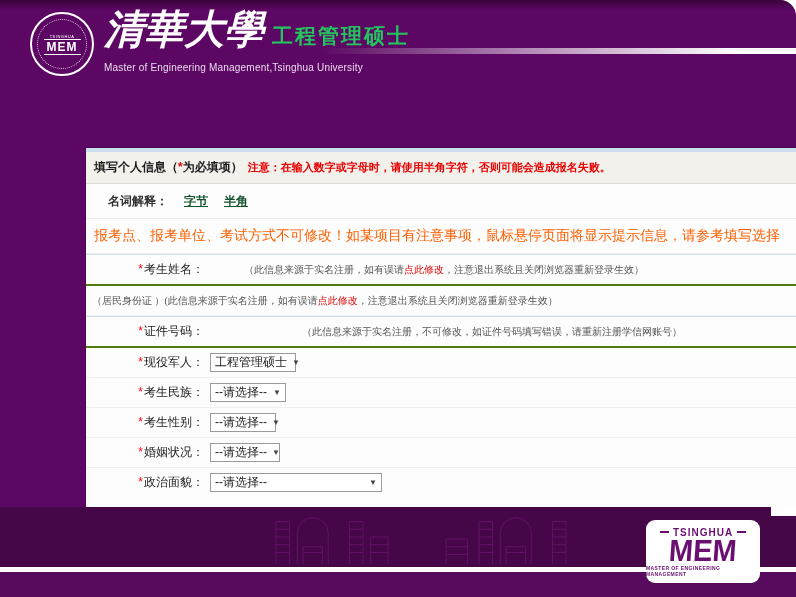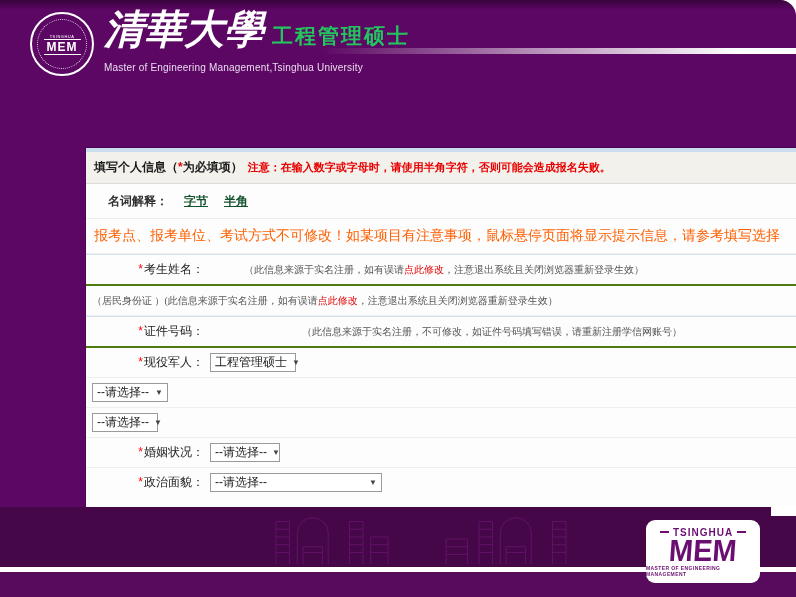--- a/index.html
+++ b/index.html
@@ -120,27 +120,29 @@
 
     <div class="frow">
       <span class="lbl"><span class="req">*</span><span>现役军人：</span></span>
       <div class="sel w-mil">
           <span>工程管理硕士</span>
           <span class="arr">▼</span>
         </div>
     </div>
 
     <div class="frow">
+      <span class="lbl"><span class="req">*</span><span>考生民族：</span></span>
       <div class="sel w-eth">
           <span>--请选择--</span>
           <span class="arr">▼</span>
         </div>
     </div>
 
     <div class="frow">
+      <span class="lbl"><span class="req">*</span><span>考生性别：</span></span>
       <div class="sel w-gen">
           <span>--请选择--</span>
           <span class="arr">▼</span>
         </div>
     </div>
 
     <div class="frow">
       <span class="lbl"><span class="req">*</span><span>婚姻状况：</span></span>
       <div class="sel w-mar">
           <span>--请选择--</span>

